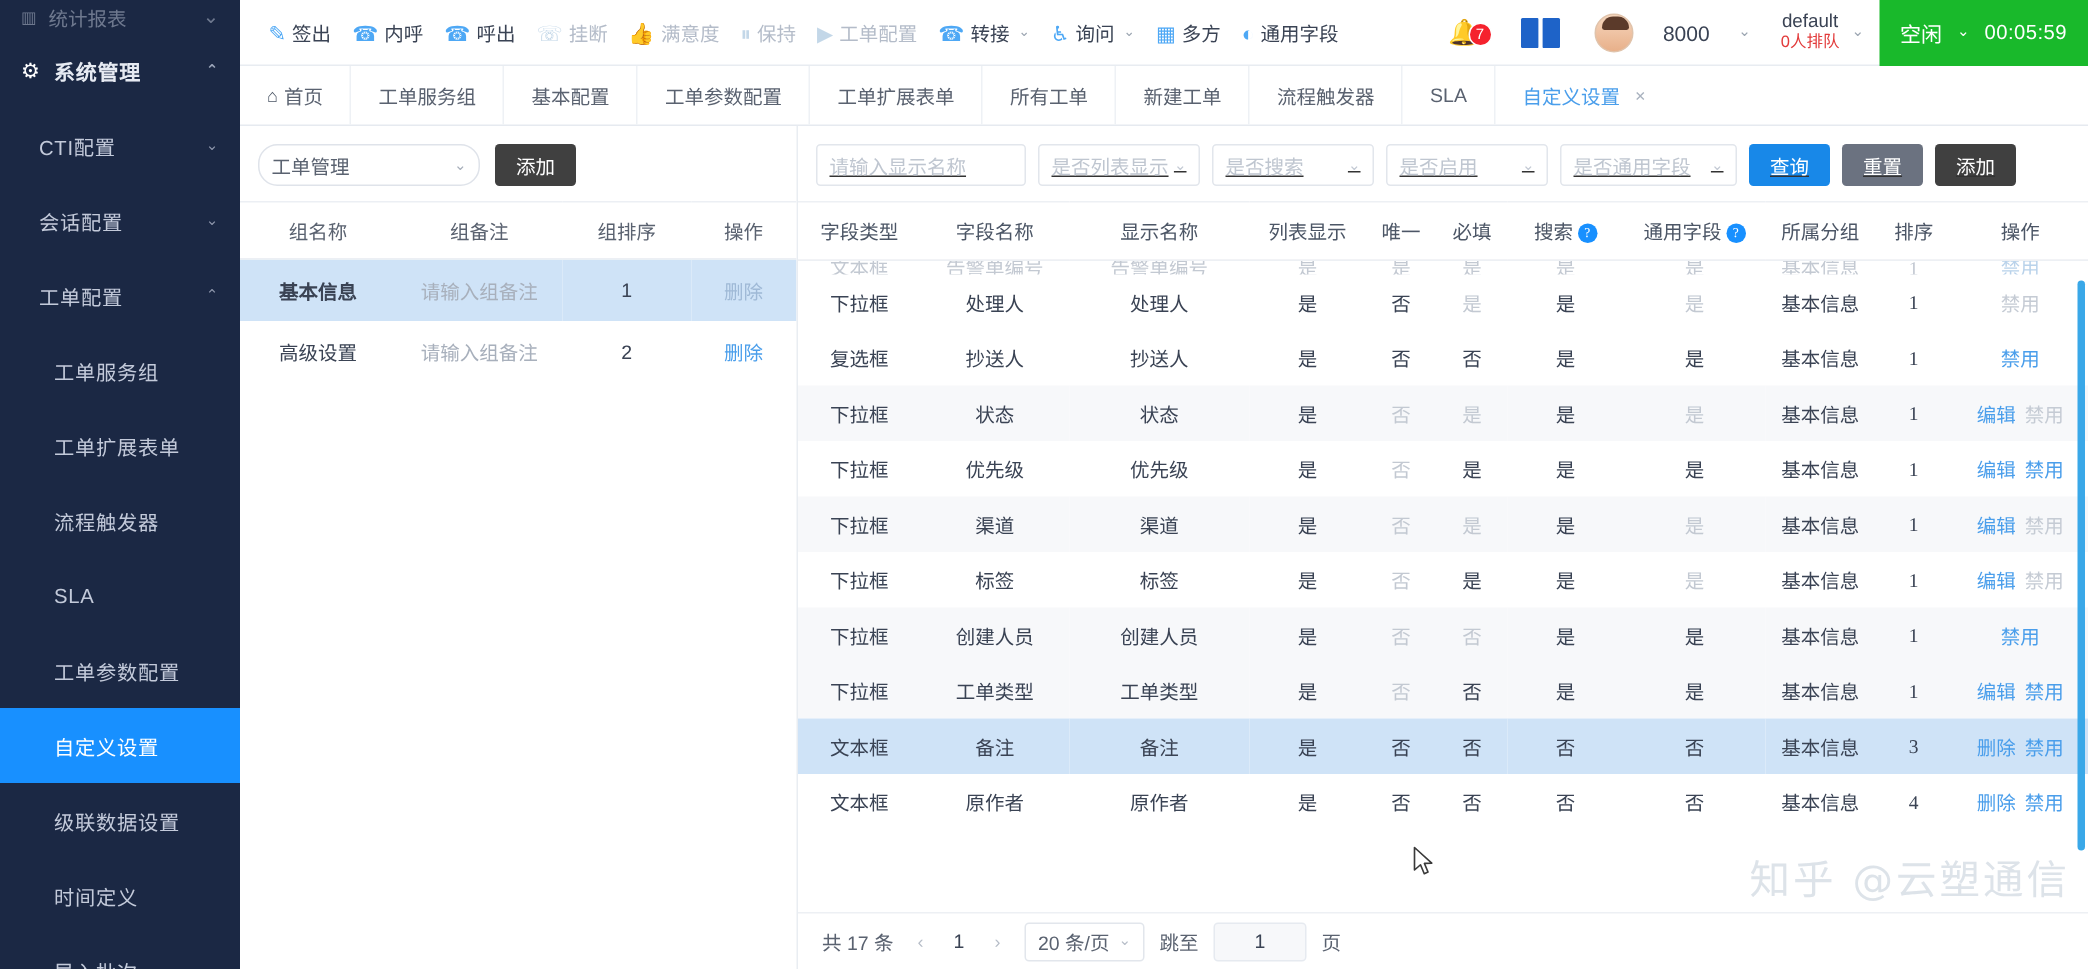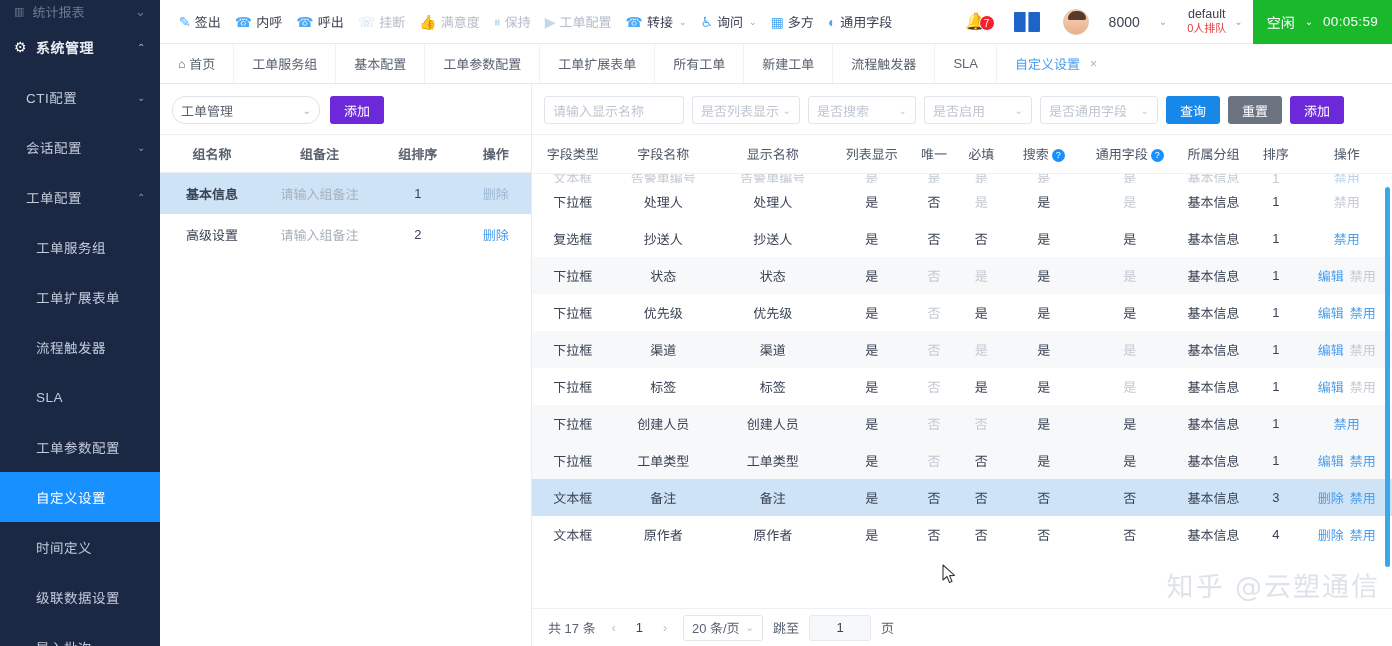--- a/index.html
+++ b/index.html
@@ -113,53 +113,53 @@
     width:148px; height:28px; border:1px solid #dfe3ea; border-radius:13px;
     display:flex; align-items:center; padding:0 8px; font-size:13px; color:#5a6270;
     background:#fff; cursor:pointer;
   }
   .sel .car{ margin-left:auto; font-size:10px; color:#a5adb9;}
   .btn{
     height:28px; padding:0 14px; border-radius:3px; font-size:13px; color:#fff;
     display:inline-flex; align-items:center; justify-content:center; cursor:pointer;
     border:none; white-space:nowrap;
   }
-  .btn-add{ background:#6d28d9; }
+  .btn-add{ background:#404040; }
   .btn-query{ background:#1888e8; }
   .btn-reset{ background:#6b7280; }
   .lp-table{ width:100%; border-collapse:collapse;}
   .lp-table thead th{
-    font-weight:bold; font-size:13px; color:#5a6270; padding:9px 0; text-align:center;
+    font-weight:normal; font-size:13px; color:#5a6270; padding:9px 0; text-align:center;
     border-top:1px solid #eceff4; border-bottom:1px solid #eceff4; background:#fff;
   }
   .lp-table td{
     font-size:13px; padding:11px 0; text-align:center; color:#3a4354;
   }
   .lp-table tr.sel-row td{ background:#cfe3f7;}
   .lp-table td.muted{ color:#a8b0bc;}
   .lp-table td.act a{ color:#4a9eeb; text-decoration:none; cursor:pointer;}
   .lp-table tr.sel-row td.act a{ color:#9fb9d6;}
 
   
   .rpanel{ flex:1; background:#fff; display:flex; flex-direction:column; overflow:hidden; position:relative;}
-  .filters{ display:flex; align-items:center; gap:8px; padding:12px 12px 10px 12px;}
+  .filters{ display:flex; align-items:center; gap:8px; padding:12px 12px 10px 12px;text-decoration:underline;}
   .fin{
     width:140px; height:28px; border:1px solid #e2e6ec; border-radius:3px;
     padding:0 8px; font-size:13px; color:#bfc6d0; display:flex; align-items:center; background:#fff;
   }
   .fsel{
     width:108px; height:28px; border:1px solid #e2e6ec; border-radius:3px;
     padding:0 8px; font-size:13px; color:#bfc6d0; display:flex; align-items:center; background:#fff; cursor:pointer;
   }
   .fsel.wide{ width:118px;}
   .fsel .car{ margin-left:auto; font-size:10px; color:#c2c9d3;}
 
   
   .gwrap{ flex:1; position:relative; overflow:hidden;}
-  .gtable{ width:100%; border-collapse:collapse; table-layout:fixed;}
+  .gtable{ width:100%; border-collapse:collapse; table-layout:fixed;font-family:Liberation Serif, serif;}
   .gtable thead th{
     font-weight:normal; font-size:13px; color:#4c5666; padding:9px 0 10px 0;
     border-top:1px solid #edf0f4; border-bottom:1px solid #edf0f4;
     background:#fff; text-align:center; white-space:nowrap;
   }
   .qm{
     display:inline-flex; align-items:center; justify-content:center;
     width:13px;height:13px;border-radius:50%;background:#1890ff;color:#fff;
     font-size:9px; margin-left:3px; vertical-align:1px;
   }
@@ -247,24 +247,24 @@
     <div class="sb-item lvl3">
       <span>SLA</span>
     </div>
     <div class="sb-item lvl3">
       <span>工单参数配置</span>
     </div>
     <div class="sb-item lvl3 active">
       <span>自定义设置</span>
     </div>
     <div class="sb-item lvl3">
+      <span>级联数据设置</span>
+    </div>
+    <div class="sb-item lvl3">
       <span>时间定义</span>
-    </div>
-    <div class="sb-item lvl3">
-      <span>级联数据设置</span>
     </div>
     <div class="sb-item lvl3">
       <span>导入批次</span>
     </div>
 
   </div>
 
   <div class="main">
 
     <div class="toolbar">

